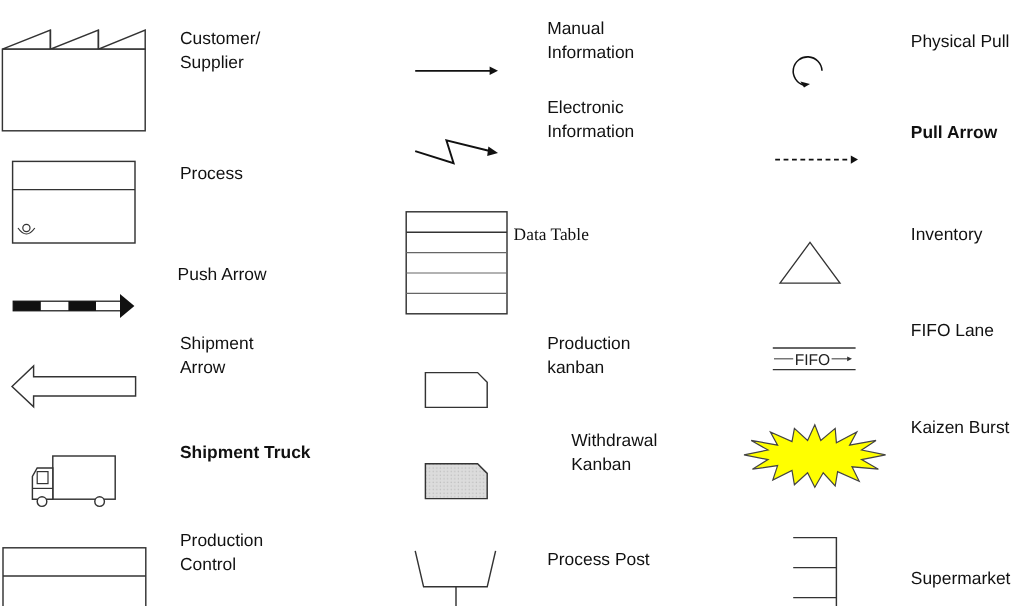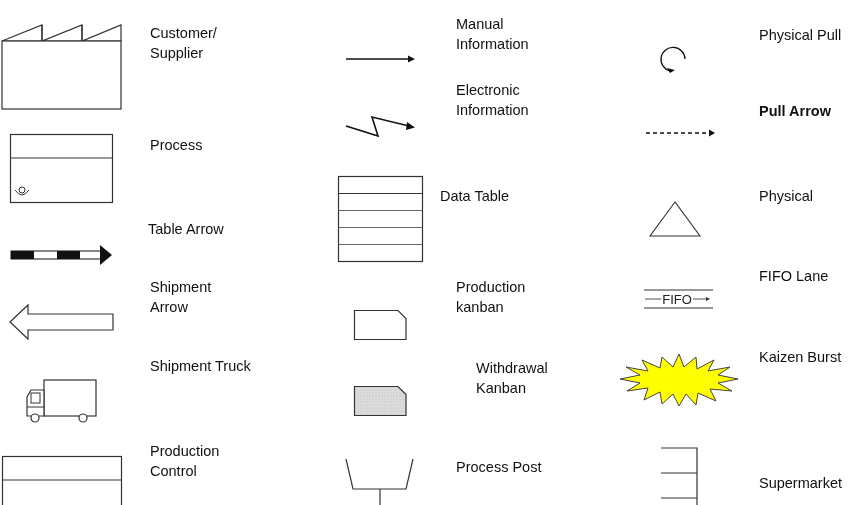--- a/index.html
+++ b/index.html
@@ -34,41 +34,41 @@
 <div class="label" style="left:150px;top:135px;">Process</div>
 
 <div class="icon" style="left:10px;top:218px;">
   <svg width="104" height="26">
     <rect x="1" y="9" width="90" height="8" fill="#fff" stroke="#111" stroke-width="1"></rect>
     <rect x="1" y="9" width="23" height="8" fill="#111"></rect>
     <rect x="47" y="9" width="23" height="8" fill="#111"></rect>
     <polygon points="90,3 102,13 90,23" fill="#111"></polygon>
   </svg>
 </div>
-<div class="label" style="left:148px;top:219px;">Table Arrow</div>
+<div class="label" style="left:148px;top:219px;">Push Arrow</div>
 
 <div class="icon" style="left:8px;top:279px;">
   <svg width="108" height="38">
     <polygon points="2,19 20,2 20,11 105,11 105,27 20,27 20,36" fill="#fff" stroke="#333" stroke-width="1.2"></polygon>
   </svg>
 </div>
 <div class="label" style="left:150px;top:277px;">Shipment
 Arrow</div>
 
 <div class="icon" style="left:25px;top:355px;">
   <svg width="74" height="46">
     <rect x="19" y="1" width="52" height="36" fill="#fff" stroke="#333" stroke-width="1.2"></rect>
     <path d="M19,11 L6,11 L2,18 L2,37 L19,37 Z" fill="#fff" stroke="#333" stroke-width="1.2"></path>
     <rect x="6" y="14" width="9" height="10" fill="#fff" stroke="#333" stroke-width="1"></rect>
     <line x1="2" y1="28" x2="19" y2="28" stroke="#333" stroke-width="1"></line>
     <circle cx="10" cy="39" r="4" fill="#fff" stroke="#333" stroke-width="1.2"></circle>
     <circle cx="58" cy="39" r="4" fill="#fff" stroke="#333" stroke-width="1.2"></circle>
   </svg>
 </div>
-<div class="label" style="left:150px;top:356px;">Shipment Truck</div>
+<div class="label" style="left:150px;top:368px;font-weight:bold;">Shipment Truck</div>
 
 <div class="icon" style="left:2px;top:432px;">
   <svg width="122" height="70">
     <rect x="0.5" y="0.5" width="119" height="67" fill="#fff" stroke="#333" stroke-width="1.2"></rect>
     <line x1="0.5" y1="24" x2="119.5" y2="24" stroke="#333" stroke-width="1.2"></line>
   </svg>
 </div>
 <div class="label" style="left:150px;top:441px;">Production
 Control</div>
 
@@ -92,21 +92,21 @@
 
 <div class="icon" style="left:338px;top:152px;">
   <svg width="86" height="88">
     <rect x="0.5" y="0.5" width="84" height="85" fill="#fff" stroke="#333" stroke-width="1.2"></rect>
     <line x1="0.5" y1="17.5" x2="84.5" y2="17.5" stroke="#333" stroke-width="1.2"></line>
     <line x1="0.5" y1="34.5" x2="84.5" y2="34.5" stroke="#666" stroke-width="1"></line>
     <line x1="0.5" y1="51.5" x2="84.5" y2="51.5" stroke="#666" stroke-width="1"></line>
     <line x1="0.5" y1="68.5" x2="84.5" y2="68.5" stroke="#666" stroke-width="1"></line>
   </svg>
 </div>
-<div class="label" style="left:440px;top:186px;">Data Table</div>
+<div class="label" style="left:428px;top:186px;font-family:Liberation Serif, serif;">Data Table</div>
 
 <div class="icon" style="left:354px;top:286px;">
   <svg width="54" height="32">
     <polygon points="0.5,0.5 44,0.5 52,8.5 52,29.5 0.5,29.5" fill="#fff" stroke="#333" stroke-width="1.2"></polygon>
   </svg>
 </div>
 <div class="label" style="left:456px;top:277px;">Production
 kanban</div>
 
 <div class="icon" style="left:354px;top:362px;">
@@ -146,21 +146,21 @@
     <polygon points="64,2.5 70,6 64,9.5" fill="#111"></polygon>
   </svg>
 </div>
 <div class="label" style="left:759px;top:101px;font-weight:bold;">Pull Arrow</div>
 
 <div class="icon" style="left:649px;top:177px;">
   <svg width="54" height="38">
     <polygon points="26,1 1,35 51,35" fill="#fff" stroke="#333" stroke-width="1.1"></polygon>
   </svg>
 </div>
-<div class="label" style="left:759px;top:186px;">Physical</div>
+<div class="label" style="left:759px;top:186px;">Inventory</div>
 
 <div class="icon" style="left:643px;top:265px;">
   <svg width="72" height="22">
     <line x1="1" y1="1" x2="70" y2="1" stroke="#333" stroke-width="1.2"></line>
     <line x1="1" y1="19" x2="70" y2="19" stroke="#333" stroke-width="1.2"></line>
     <line x1="2" y1="10" x2="18" y2="10" stroke="#555" stroke-width="1"></line>
     <line x1="50" y1="10" x2="64" y2="10" stroke="#555" stroke-width="1"></line>
     <polygon points="63,8 67,10 63,12" fill="#333"></polygon>
     <text x="34" y="15" text-anchor="middle" font-family="Liberation Sans, sans-serif" font-size="13" fill="#222">FIFO</text>
   </svg>

